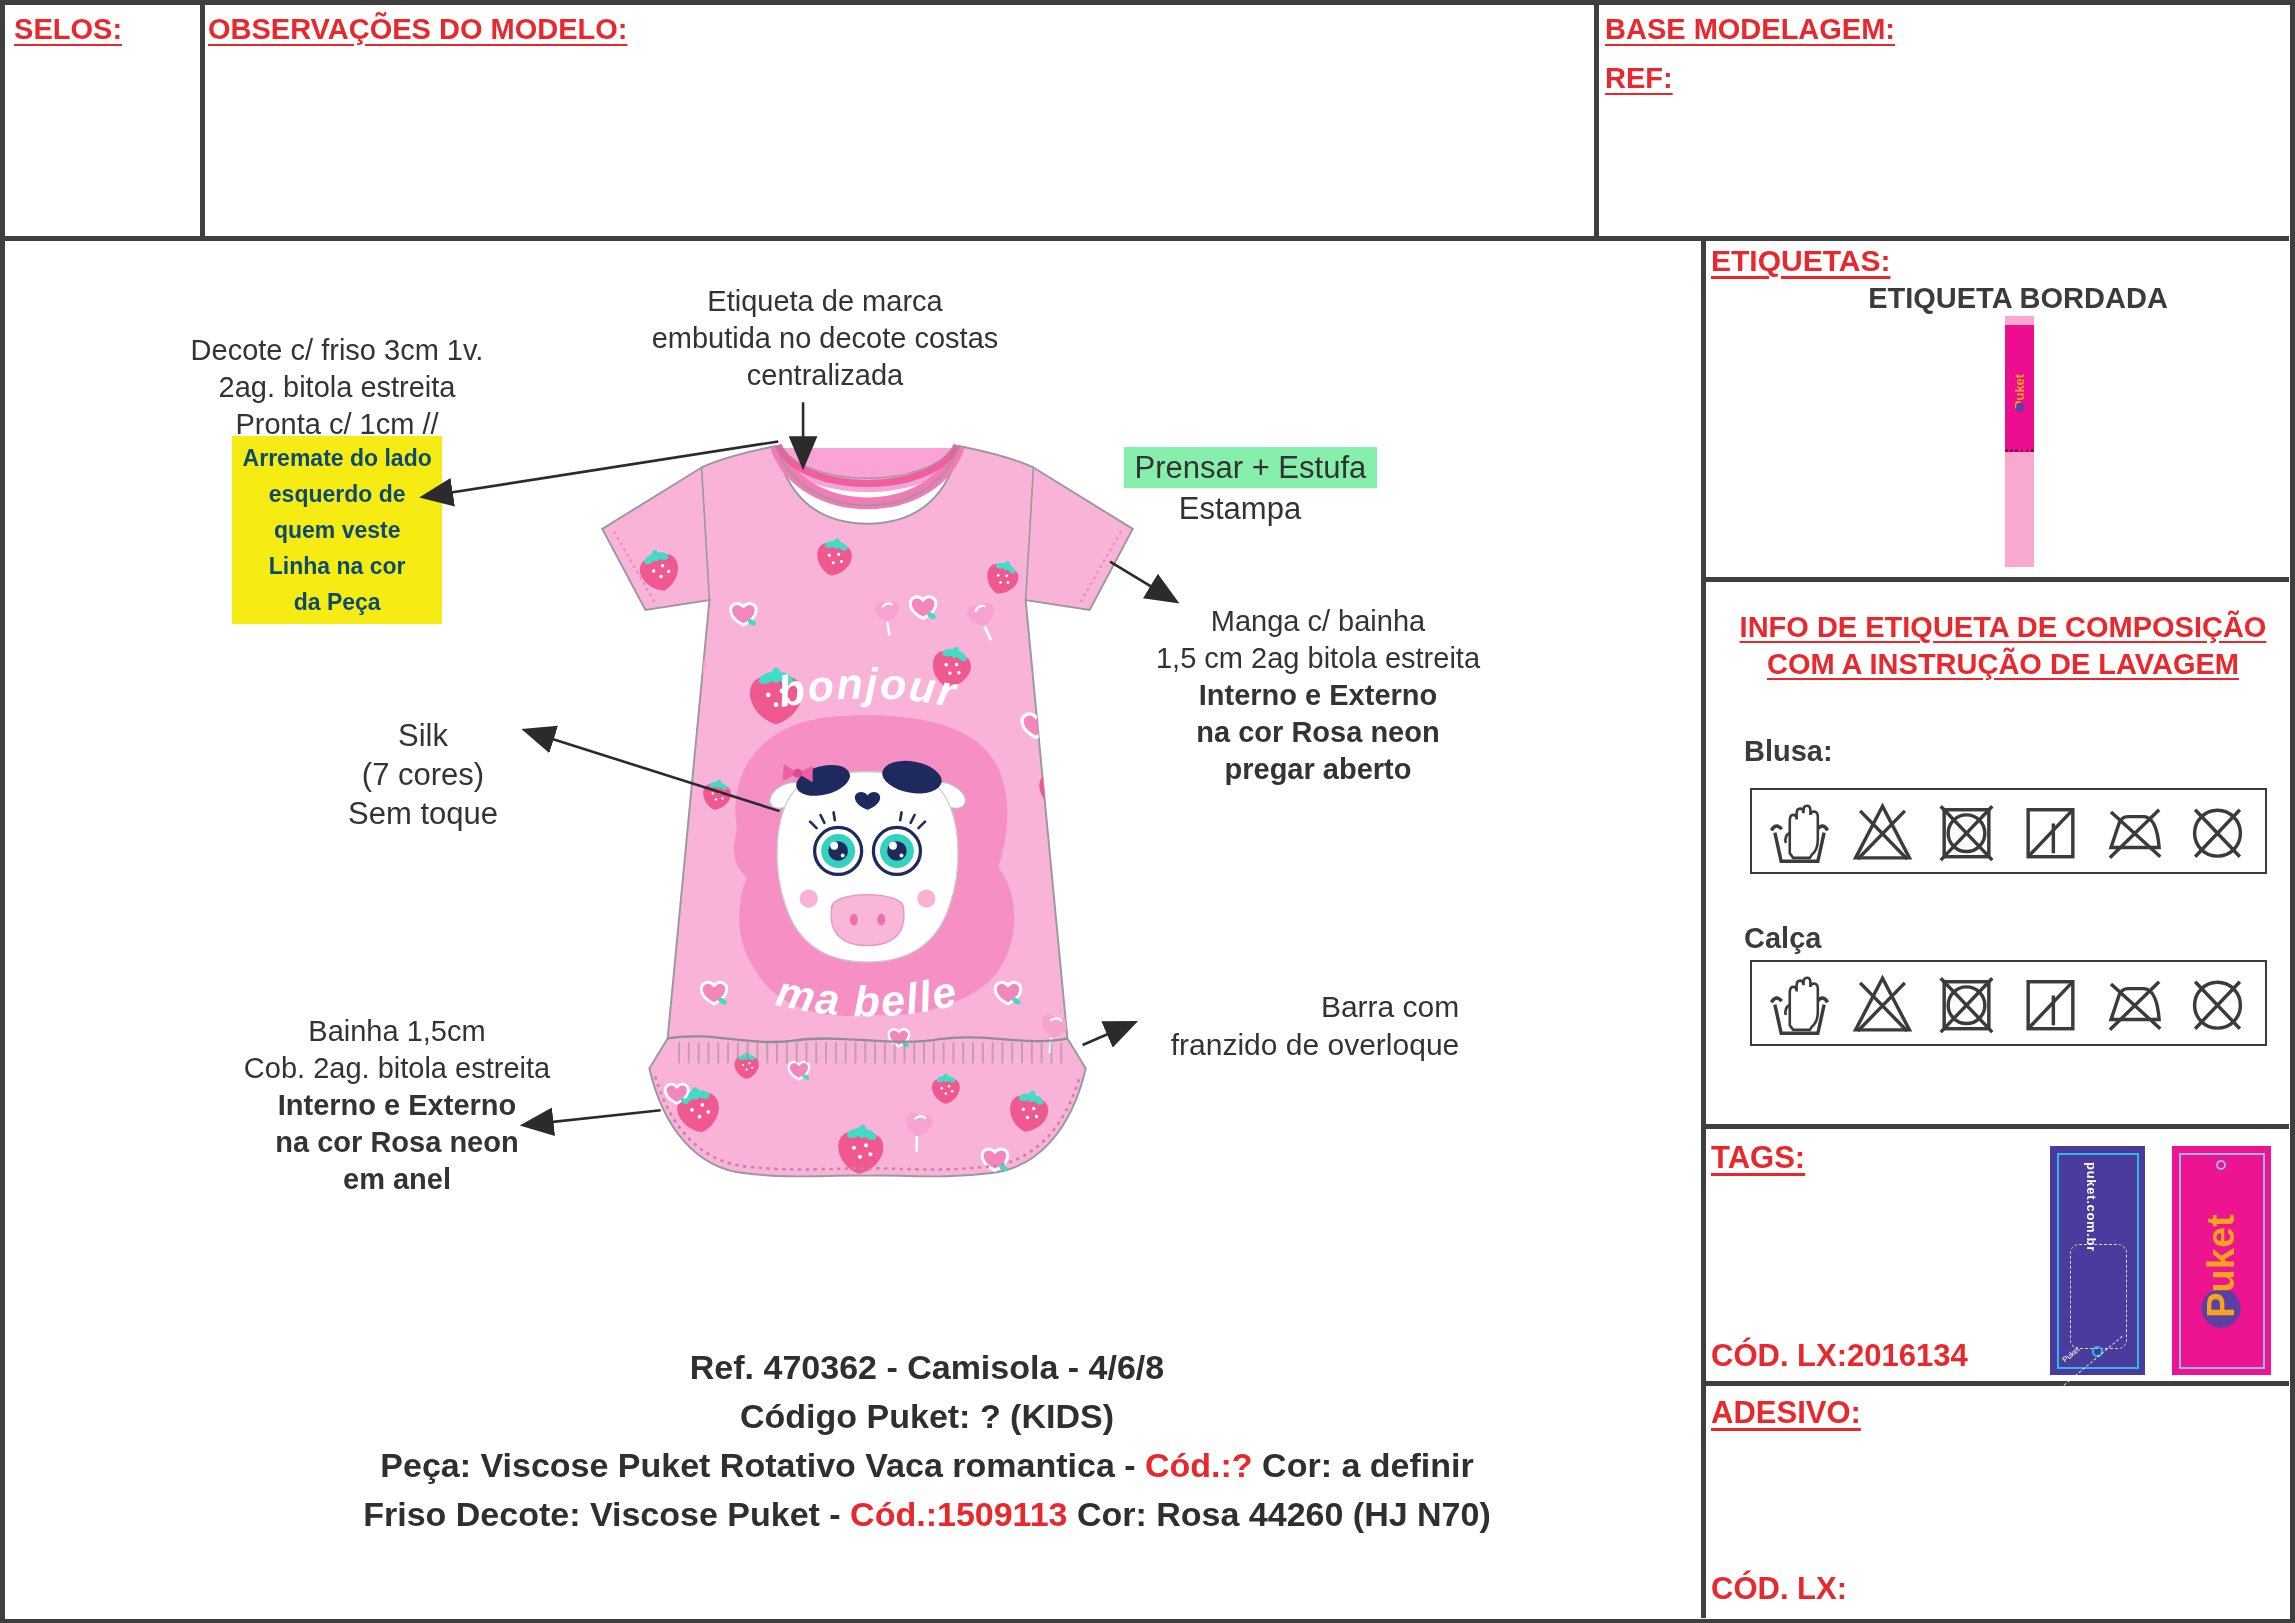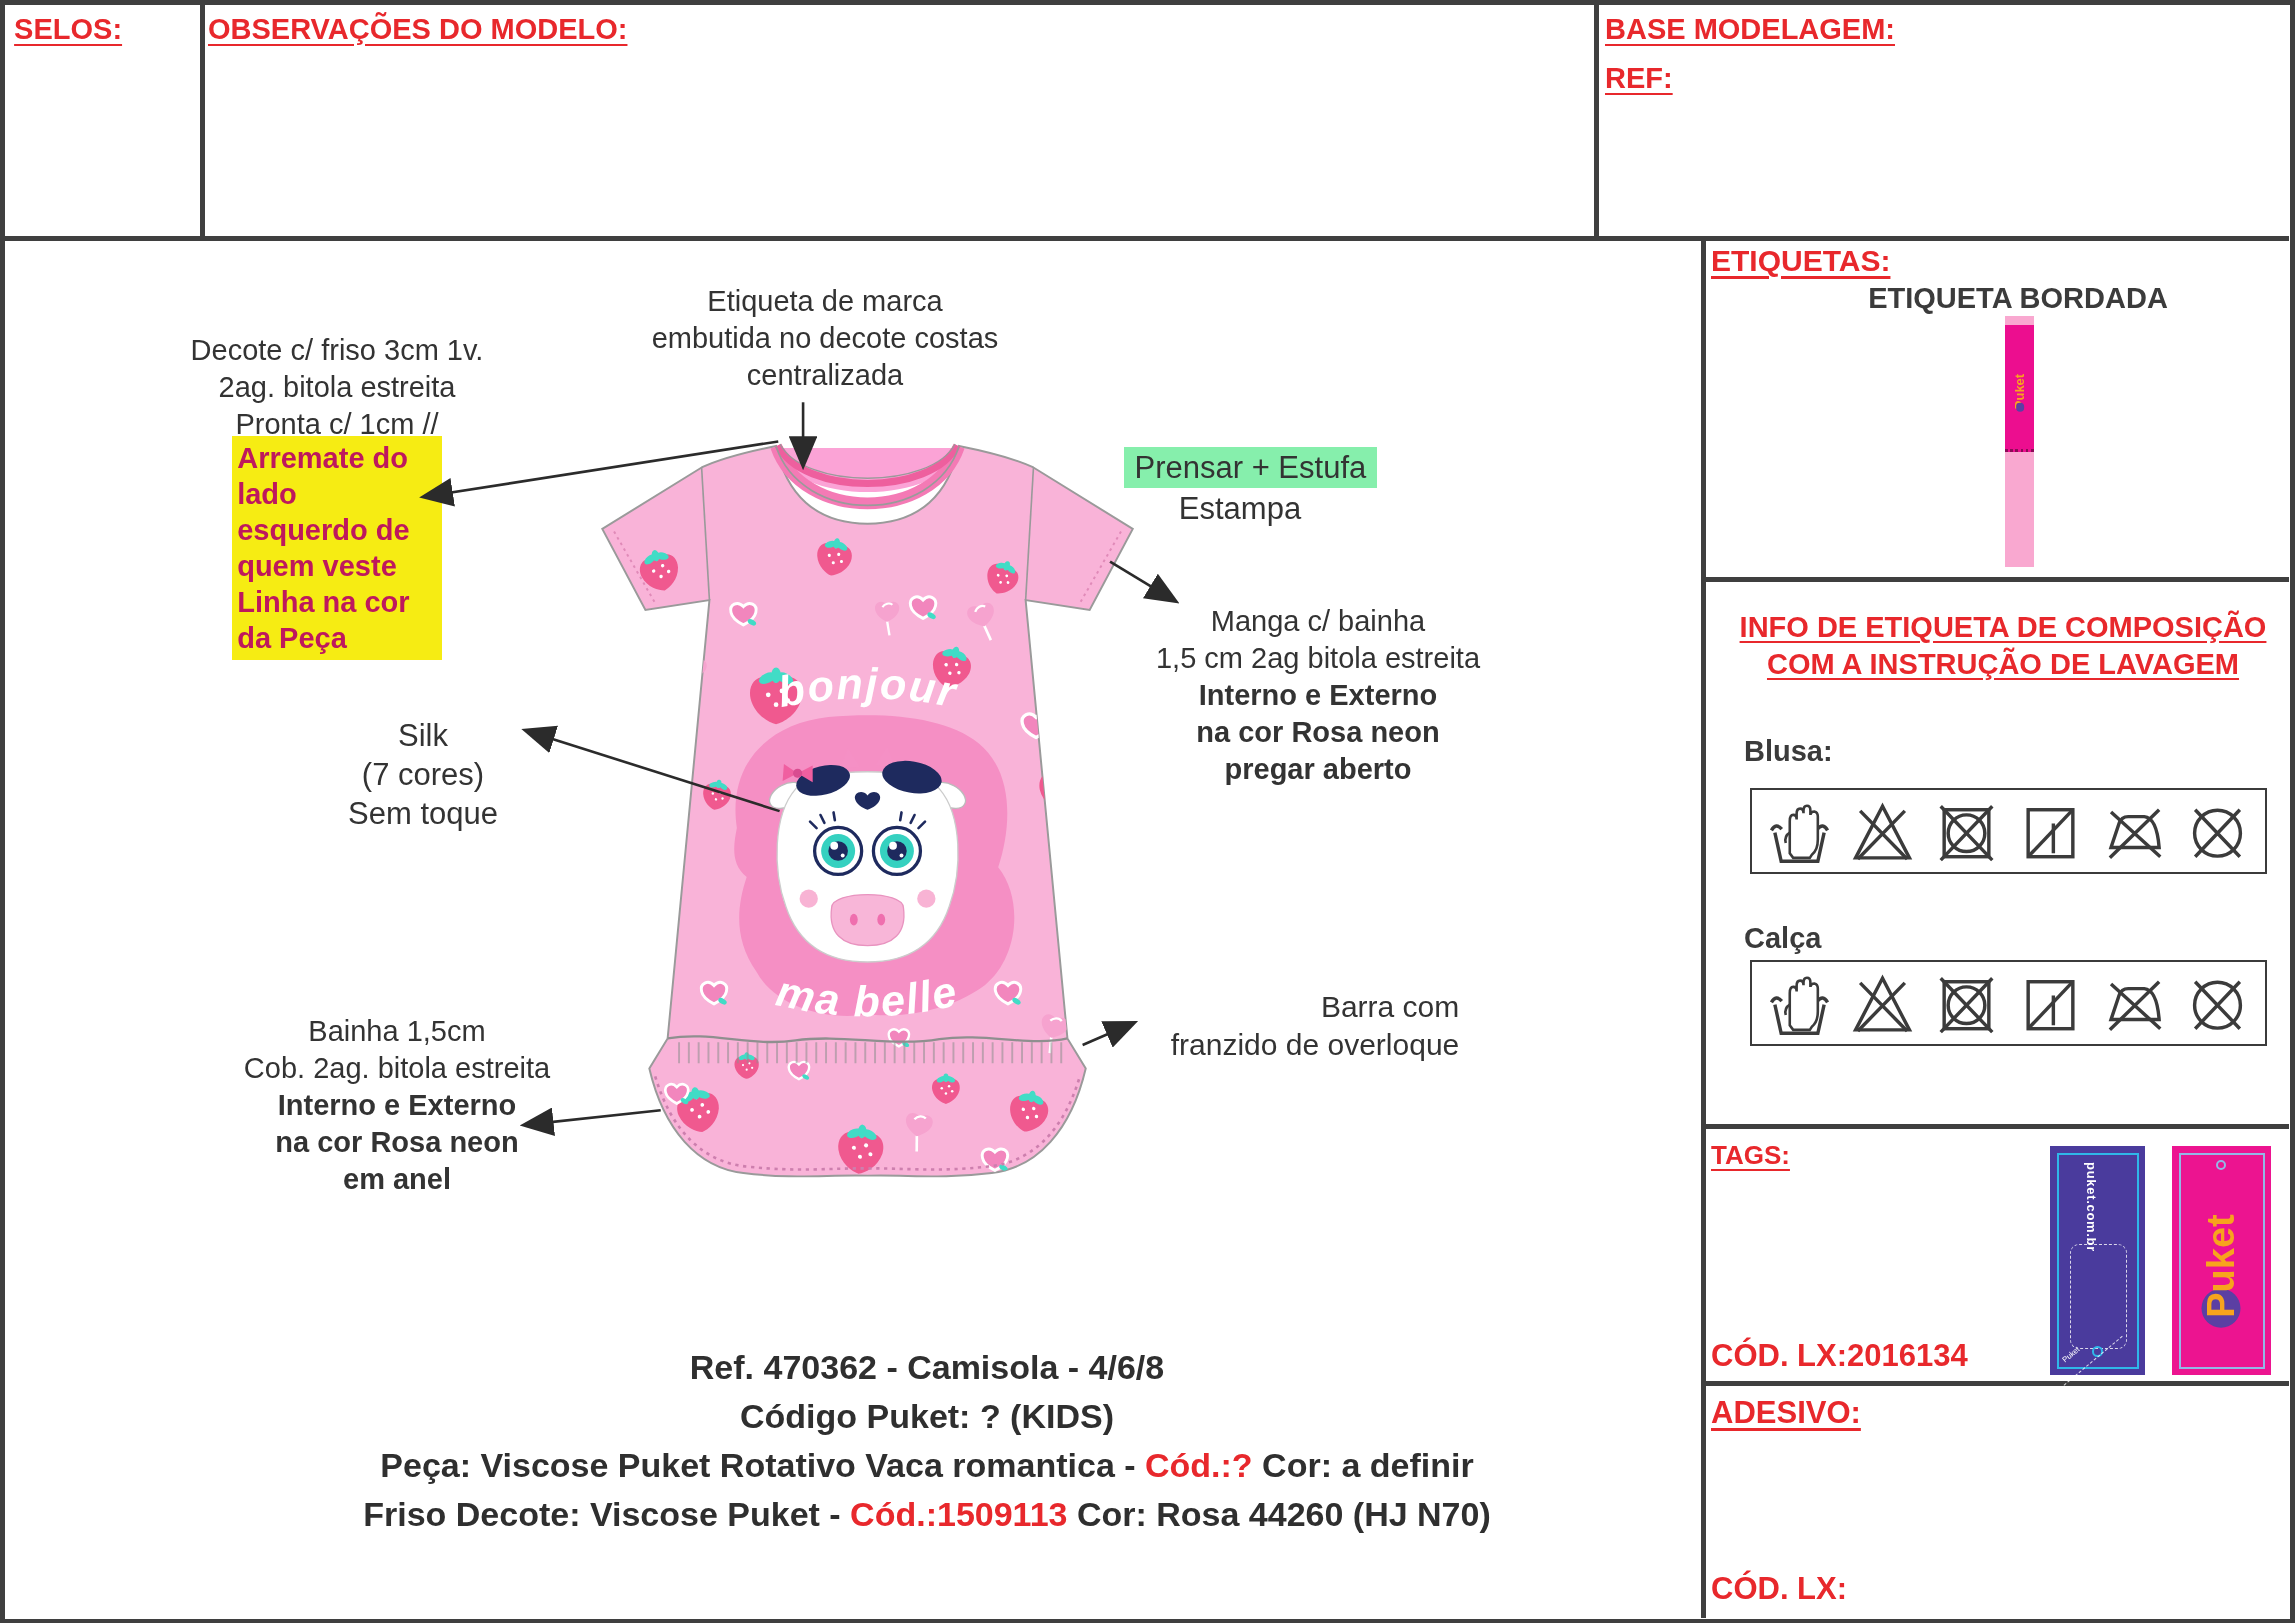--- a/index.html
+++ b/index.html
@@ -5,22 +5,22 @@
   html,body{margin:0;padding:0;background:#ffffff;}
   .sheet{position:relative;width:2295px;height:1624px;background:#fff;
          font-family:"Liberation Sans",sans-serif;border:5.9px solid #3f3f3f;box-sizing:border-box;overflow:hidden;}
   .line{position:absolute;background:#3f3f3f;}
   .rh{position:absolute;color:#e8282c;font-weight:bold;text-decoration:underline;
       text-underline-offset:4.6px;font-size:29px;white-space:nowrap;}
   .rh.nol{text-decoration:none;}
   .ann{position:absolute;transform:translateX(-50%);text-align:center;font-size:29px;
        line-height:37px;color:#333;white-space:nowrap;z-index:3;}
   .ann .b{font-weight:bold;}
-  .yellowbox{position:absolute;background:#f6ec13;font-size:29px;line-height:36px;
-             font-weight:bold;color:#be185d;padding:3.9px 5.2px;z-index:3;}
+  .yellowbox{position:absolute;background:#f6ec13;text-align:center;font-size:23px;line-height:36px;
+             font-weight:bold;color:#0c4a6e;padding:3.9px 5.2px;z-index:3;}
   .prensar{position:absolute;background:#86efac;font-size:31px;color:#333;padding:2.6px 10.5px;z-index:3;white-space:nowrap;}
   .subhead{position:absolute;color:#3b3b3b;font-weight:bold;font-size:29px;white-space:nowrap;}
   .infoT{position:absolute;transform:translateX(-50%);text-align:center;color:#e8282c;font-weight:bold;
          font-size:29px;line-height:37px;text-decoration:underline;text-underline-offset:3.9px;white-space:nowrap;}
   .carebox{position:absolute;width:517px;height:86px;border:2.6px solid #3b3b3b;background:#fff;box-sizing:border-box;
            display:flex;align-items:center;justify-content:space-between;padding:3.9px 15.7px;}
   .careicon{width:63px;height:69px;}
   .footer{position:absolute;left:882px;top:1338px;transform:translateX(-50%);text-align:center;
           font-size:34px;line-height:49px;font-weight:bold;color:#2f2f2f;white-space:nowrap;z-index:3;margin-left:40px;}
   .footer .red{color:#e8282c;}
@@ -366,21 +366,21 @@
         <use href="#cs-shade"></use>
       </svg>
     <svg class="careicon" viewBox="0 0 110 120">
         <use href="#cs-iron"></use>
       </svg>
     <svg class="careicon" viewBox="0 0 110 120">
         <use href="#cs-dryclean"></use>
       </svg>
   </div>
 
-  <div class="rh" style="left:1706px;top:1135px;font-size:26px;text-decoration:underline;">TAGS:</div>
+  <div class="rh" style="left:1706px;top:1135px;font-size:31px;text-decoration:underline;">TAGS:</div>
 
   <div class="tag" style="left:2045px;top:1141px;width:95px;height:229px;background:#4a3b9d;">
     <div class="tag-inner" style="left:6.5px;top:6.5px;right:6.5px;bottom:6.5px;border-color:#2fb7e9;"></div>
     <div class="vtext" style="left:34px;top:15.7px;">puket.com.br</div>
     <div class="dashrect" style="left:19.6px;top:98px;width:55px;height:103px;"></div>
     <div class="hole" style="left:42px;top:200px;width:10.5px;height:10.5px;border:2px solid #2fb7e9;"></div>
     <div class="diagdash" style="left:-7.8px;top:219px;"></div>
     <div class="tinybrand" style="left:10.5px;top:204px;">Puket</div>
   </div>
 

